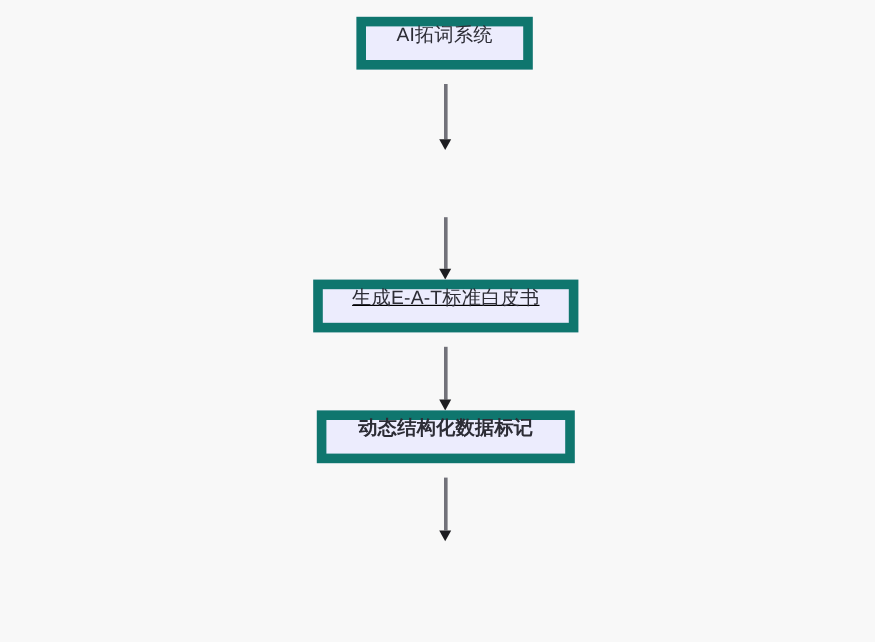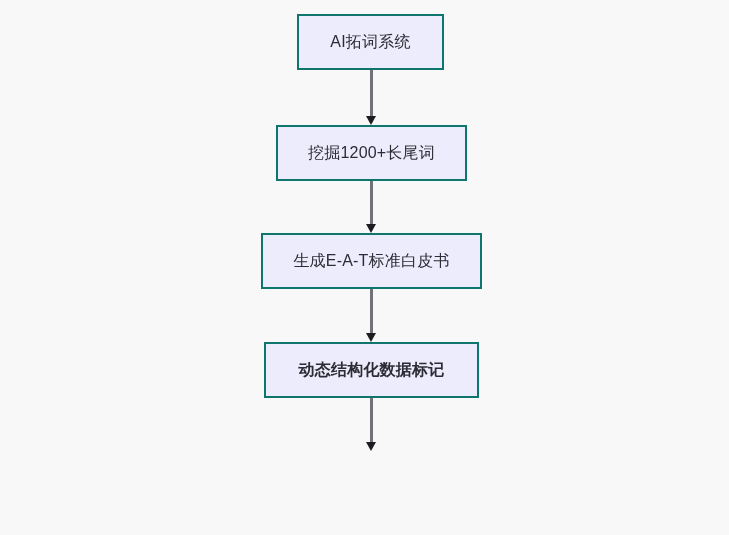--- a/index.html
+++ b/index.html
@@ -18,25 +18,25 @@
     position: relative;
     width: 729px;
     height: 535px;
     background: #f8f8f8;
   }
 
   .node {
     position: absolute;
     box-sizing: border-box;
     background: #ececfd;
-    border: 2px solid #0f766e;
+    border: 8px solid #0f766e;
     display: flex;
-    align-items: center;
+    align-items: flex-start;
     justify-content: center;
-    height: 56px;
+    height: 44px;
     z-index: 2;
   }
 
   .node-label {
     font-size: 16px;
     line-height: 1;
     color: #2c2c35;
     white-space: nowrap;
     letter-spacing: 0.2px;
     text-align: center;
@@ -61,21 +61,21 @@
     width: 0;
     height: 0;
     border-left: 5.5px solid transparent;
     border-right: 5.5px solid transparent;
     border-top: 9px solid #1d1d21;
   }
 
   
   #node-0 { left: 297px; top: 14px;  width: 147px; }
   #node-1 { left: 276px; top: 125px; width: 191px; }
-  #node-2 { left: 261px; top: 233px; width: 221px; }
+  #node-2 { left: 261px; top: 233px; width: 221px; text-decoration: underline; }
   #node-3 { left: 264px; top: 342px; width: 215px; font-weight: bold; }
   #node-4 { left: 253px; top: 451px; width: 237px; }
 
   
   #connector-0 { left: 369.5px; top: 70px;  height: 55px; }
   #connector-0 .connector-line  { height: 46px; }
   #connector-0 .connector-arrow { top: 46px; }
 
   #connector-1 { left: 369.5px; top: 181px; height: 52px; }
   #connector-1 .connector-line  { height: 43px; }
@@ -96,23 +96,20 @@
 
   <div class="node" id="node-0">
     <span class="node-label">AI拓词系统</span>
   </div>
 
   <div class="connector" id="connector-0">
     <div class="connector-line"></div>
     <div class="connector-arrow"></div>
   </div>
 
-  <div class="node" id="node-1">
-    <span class="node-label">挖掘1200+长尾词</span>
-  </div>
 
   <div class="connector" id="connector-1">
     <div class="connector-line"></div>
     <div class="connector-arrow"></div>
   </div>
 
   <div class="node" id="node-2">
     <span class="node-label">生成E-A-T标准白皮书</span>
   </div>
 

